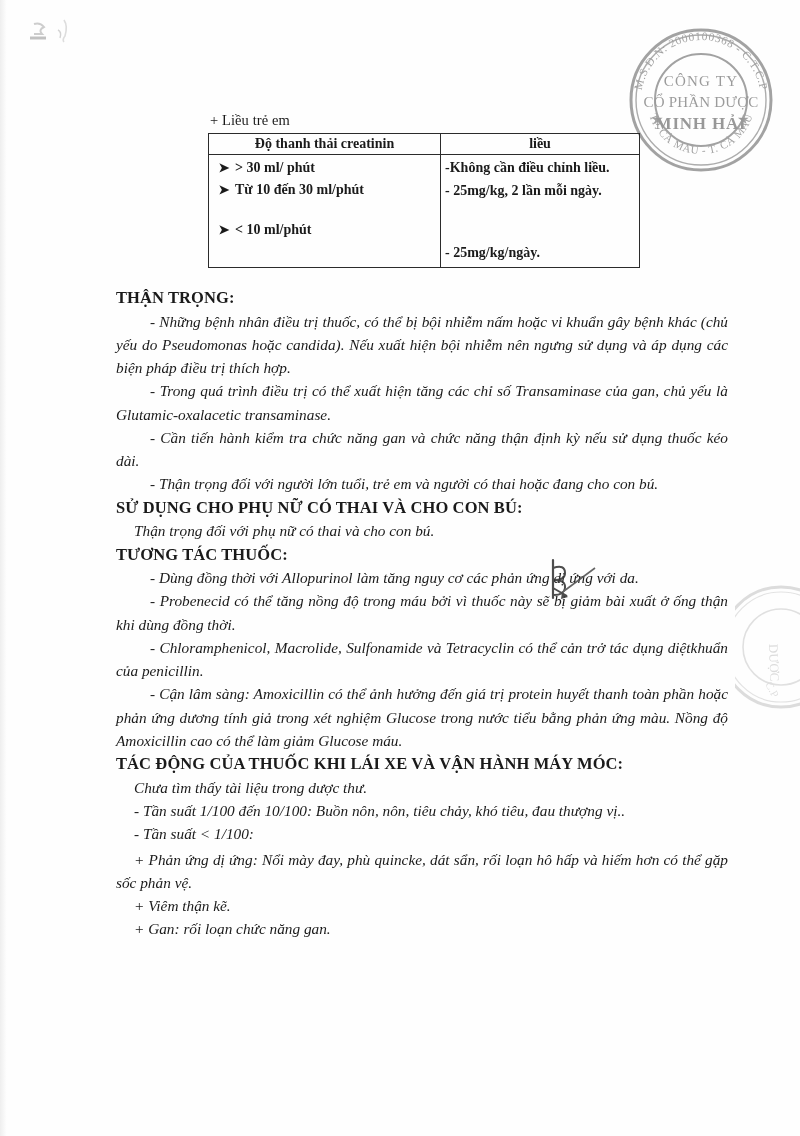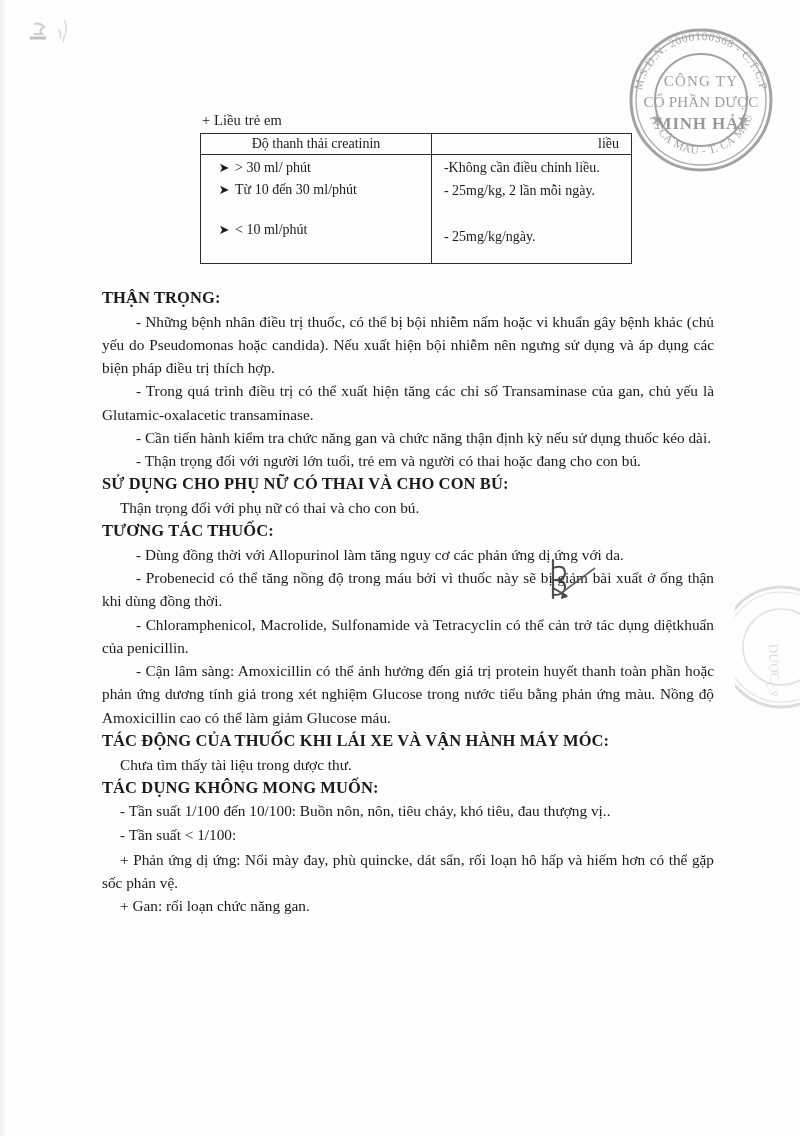--- a/index.html
+++ b/index.html
@@ -57,90 +57,91 @@
     width: 152px;
     height: 152px;
     opacity: 0.62;
     pointer-events: none;
   }
 
   
   #table-block {
     position: absolute;
     top: 112px;
-    left: 200px;
+    left: 208px;
     width: 432px;
   }
   #table-caption {
     font-size: 14.5px;
     line-height: 1.2;
     margin: 0 0 4px 2px;
     letter-spacing: 0.1px;
   }
   table.dose-table {
     border-collapse: collapse;
     width: 100%;
     table-layout: fixed;
   }
   table.dose-table td,
   table.dose-table th {
     border: 1px solid #2b2b2b;
-    font-weight: normal;
+    font-weight: bold;
     font-size: 14px;
     vertical-align: top;
-    padding: 2px 12px;
+    padding: 2px 4px;
   }
   .th-cell {
     text-align: center;
     padding: 3px 4px 4px 4px;
     font-size: 14.5px;
   }
   .col-left  { width: 54%; }
-  .col-right { width: 46%; text-align: right; }
+  .col-right { width: 46%; }
   .body-left  { padding-left: 4px; height: 104px; }
   .body-right { padding-left: 6px; }
   .bullet-row {
     display: flex;
     align-items: baseline;
     line-height: 1.55;
     white-space: nowrap;
   }
   .bullet-glyph {
     display: inline-block;
     width: 22px;
     text-align: center;
     font-size: 13px;
     flex: 0 0 22px;
   }
   .bullet-row.gap-before { margin-top: 18px; }
   .dose-line { line-height: 1.6; white-space: nowrap; }
-  .dose-line.gap-before { margin-top: 24px; }
+  .dose-line.gap-before { margin-top: 40px; }
 
   
   #body {
     position: absolute;
     top: 286px;
-    left: 102px;
+    left: 116px;
     width: 612px;
   }
   h2.section {
     font-family: "Liberation Serif", "DejaVu Serif", serif;
     font-weight: bold;
     font-size: 16.5px;
     margin: 2px 0 1px 0;
     letter-spacing: 0.1px;
     line-height: 1.25;
   }
   p.para {
     margin: 0;
     font-size: 15.3px;
     line-height: 1.52;
     text-align: justify;
     text-justify: inter-word;
     text-indent: 34px;
+    font-style: italic;
   }
   p.para.small-indent { text-indent: 18px; }
   p.spacer { margin: 0; height: 2px; }
   .nojust { text-align: left; }
 </style>
 </head>
 <body>
 
 <div id="page">
 
@@ -235,25 +236,25 @@
 
     <h2 class="section">TƯƠNG TÁC THUỐC:</h2>
     <p class="para nojust">- Dùng đồng thời với Allopurinol làm tăng nguy cơ các phản ứng dị ứng với da.</p>
     <p class="para">- Probenecid có thể tăng nồng độ trong máu bởi vì thuốc này sẽ bị giảm bài xuất ở ống thận khi dùng đồng thời.</p>
     <p class="para">- Chloramphenicol, Macrolide, Sulfonamide và Tetracyclin có thể cản trở tác dụng diệtkhuẩn của penicillin.</p>
     <p class="para">- Cận lâm sàng: Amoxicillin có thể ảnh hưởng đến giá trị protein huyết thanh toàn phần hoặc phản ứng dương tính giả trong xét nghiệm Glucose trong nước tiểu bằng phản ứng màu. Nồng độ Amoxicillin cao có thể làm giảm Glucose máu.</p>
 
     <h2 class="section">TÁC ĐỘNG CỦA THUỐC KHI LÁI XE VÀ VẬN HÀNH MÁY MÓC:</h2>
     <p class="para small-indent nojust">Chưa tìm thấy tài liệu trong dược thư.</p>
 
-    <h2 class="section">TÁC DỤNG KHÔNG MONG MUỐN:</h2>
     <p class="para small-indent nojust">- Tần suất 1/100 đến 10/100: Buồn nôn, nôn, tiêu chảy, khó tiêu, đau thượng vị..</p>
     <p class="para small-indent nojust">- Tần suất  &lt; 1/100:</p>
     <p class="spacer"></p>
     <p class="para small-indent">+  Phản ứng dị ứng: Nổi mày đay, phù quincke, dát sẩn, rối loạn hô hấp và hiếm hơn có thể gặp sốc phản vệ.</p>
+    <p class="para small-indent nojust">+  Viêm thận kẽ.</p>
     <p class="para small-indent nojust">+  Gan: rối loạn chức năng gan.</p>
   </div>
 
   <div class="artifact" style="top:552px; left:540px; width:70px; height:56px; opacity:0.9;">
     <svg viewBox="0 0 70 56" width="70" height="56">
       <path d="M13 8 L13 46" stroke="#3a3a3a" stroke-width="2.2" fill="none" stroke-linecap="round"></path>
       <path d="M13 16 Q25 12 25 21 Q25 28 14 28" stroke="#3a3a3a" stroke-width="2" fill="none"></path>
       <path d="M14 28 Q26 28 25 36 Q24 43 14 43" stroke="#3a3a3a" stroke-width="2" fill="none"></path>
       <path d="M55 16 L20 42" stroke="#555" stroke-width="1.6" fill="none"></path>
       <path d="M13 36 L27 44" stroke="#3a3a3a" stroke-width="2" fill="none"></path>

